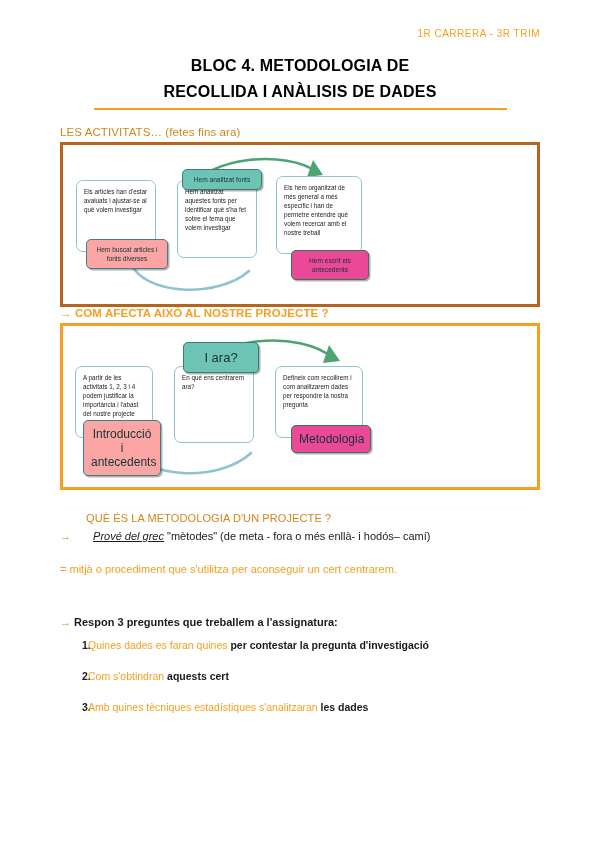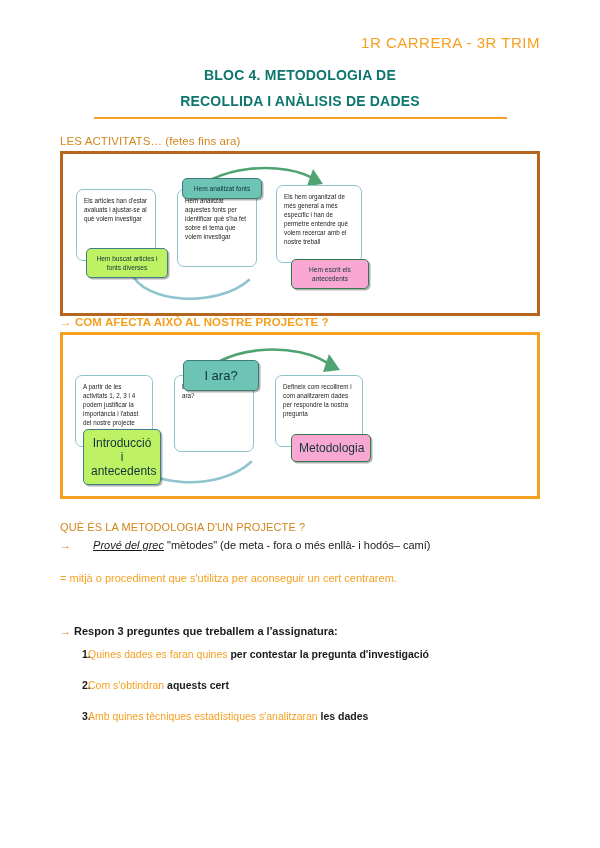--- a/index.html
+++ b/index.html
@@ -23,36 +23,36 @@
   }
   .hdr-line1 {
     color: #F5A020;
     font-weight: bold;
     font-size: 11.5px;
     letter-spacing: .2px;
     line-height: 14px;
   }
   .hdr-line2 {
     color: #F5A020;
-    font-size: 15px;
+    font-size: 10px;
     letter-spacing: .5px;
     line-height: 14px;
-    margin-top: 10px;
+    margin-top: 1px;
   }
 
   
   .title-wrap {
     margin-top: 12px;
     padding: 0 62px;
     text-align: center;
   }
   .main-title {
-    color: #0f766e;
-    font-weight: bold;
-    font-size: 14px;
+    color: #000000;
+    font-weight: bold;
+    font-size: 16px;
     line-height: 26px;
     letter-spacing: .2px;
   }
   .title-rule {
     margin: 3px auto 0 auto;
     width: 413px;
     height: 2px;
     background: #F5A020;
   }
 
@@ -109,25 +109,25 @@
     font-size: 6.6px;
     line-height: 9px;
     color: #11343a;
     box-shadow: 1.5px 1.5px 0 rgba(0,0,0,.30);
   }
   .chip-teal {
     background: #6DC3B4;
     border: 1px solid #3C7E77;
   }
   .chip-blue {
-    background: #bef264;
+    background: #fca5a5;
     border: 1px solid #3F7F89;
   }
   .chip-green {
-    background: #f9a8d4;
+    background: #ec4899;
     border: 1px solid #33774C;
   }
   .chip-lg {
     font-size: 13px;
     line-height: 15px;
     padding: 7px 8px;
   }
   .chip-md {
     font-size: 12px;
     line-height: 14px;
@@ -142,20 +142,21 @@
   
   .textblock {
     margin-top: 20px;
     font-size: 11px;
     line-height: 17px;
   }
   .q-head {
     color: #D2861C;
     font-size: 11px;
     letter-spacing: .1px;
+    margin-left: 26px;
   }
   .grec-line {
     margin-top: 1px;
     font-size: 11px;
     color: #1a1a1a;
   }
   .grec-line .em {
     font-style: italic;
     text-decoration: underline;
     font-weight: normal;
@@ -270,21 +271,21 @@
     </div>
 
     <div class="node card" style="left:212px; top:40px; width:88px; height:72px;">
       <span>Defineix com recollirem i com analitzarem dades per respondre la nostra pregunta</span>
     </div>
 
     <div class="node chip chip-blue chip-md" style="left:20px; top:94px; width:78px;">
       <span>Introducció i antecedents</span>
     </div>
 
-    <div class="node chip chip-teal chip-lg" style="left:120px; top:25px; width:76px;">
+    <div class="node chip chip-teal chip-lg" style="left:120px; top:16px; width:76px;">
       <span>I ara?</span>
     </div>
 
     <div class="node chip chip-green chip-md" style="left:228px; top:99px; width:80px;">
       <span>Metodologia</span>
     </div>
   </div>
 
   <div class="textblock">
     <div class="q-head">QUÈ ÉS LA METODOLOGIA D'UN PROJECTE ?</div>

